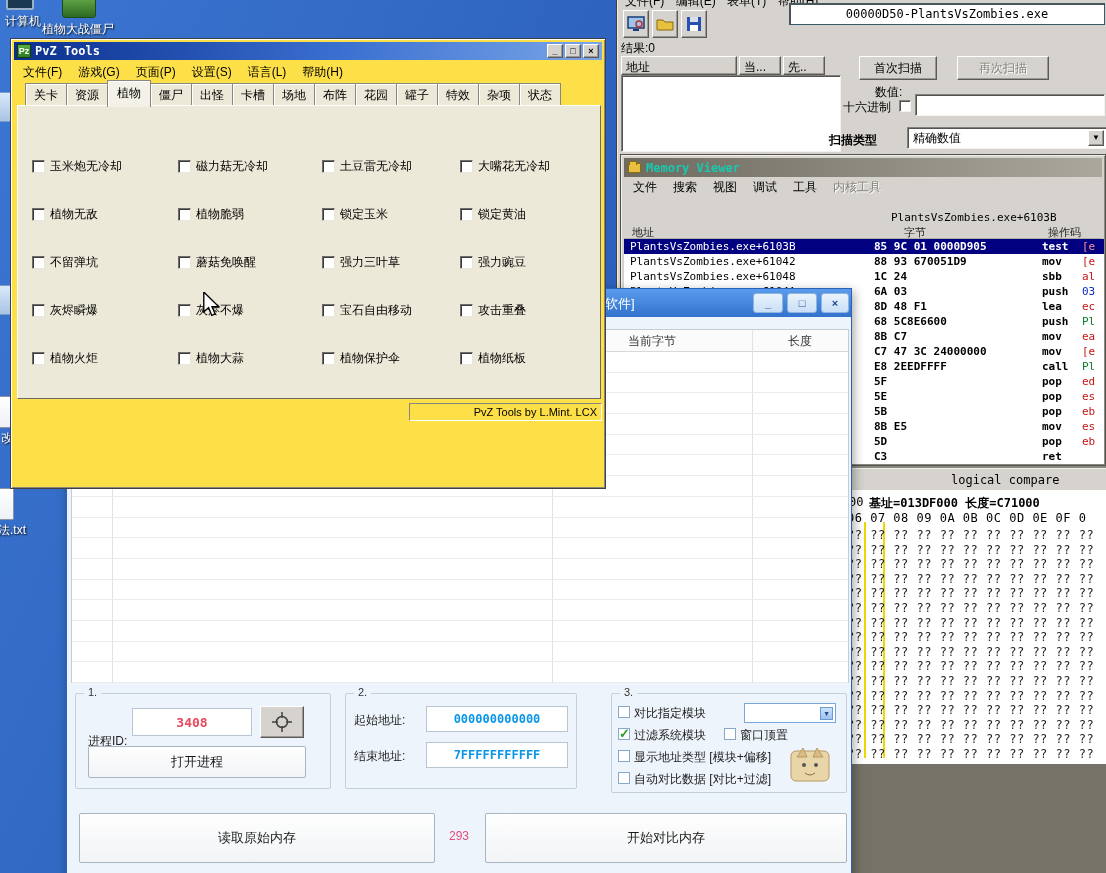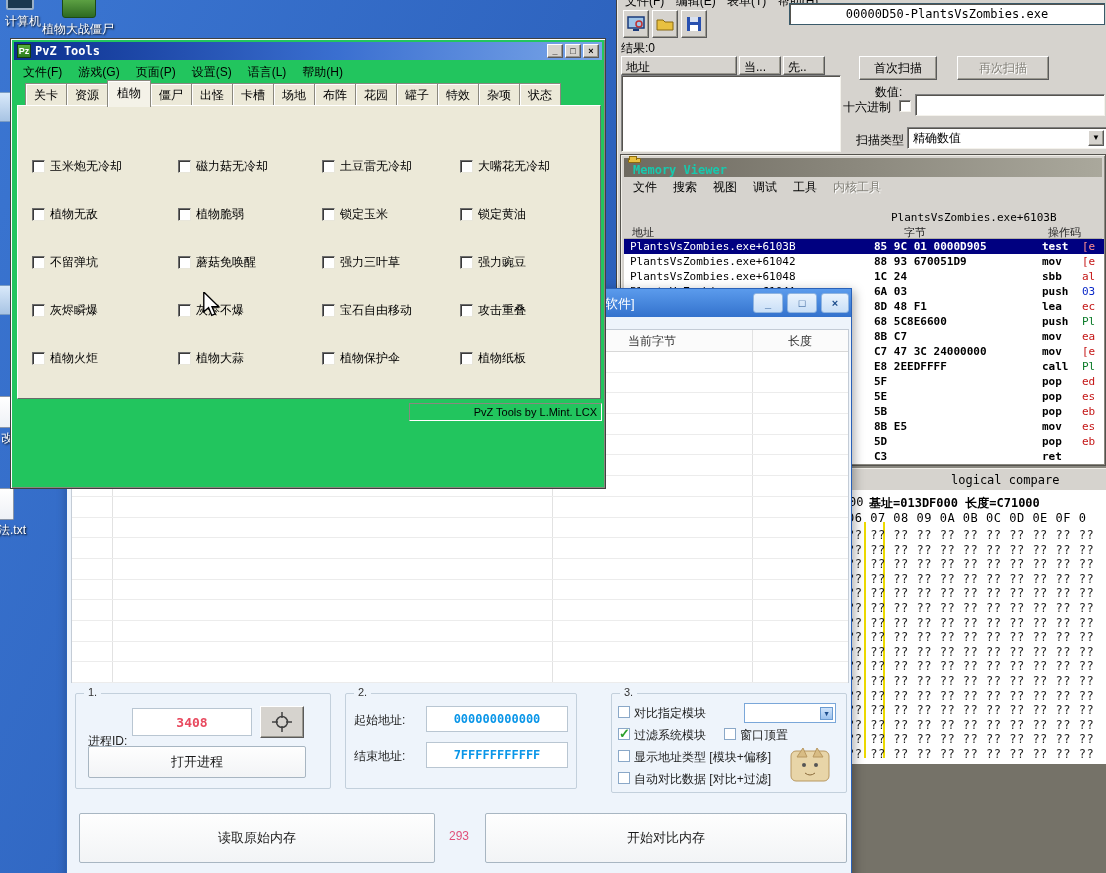--- a/index.html
+++ b/index.html
@@ -15,21 +15,21 @@
 .btnc{display:flex;align-items:center;justify-content:center;cursor:default;}
 .disab{color:#84827a;text-shadow:1px 1px 0 #fff;}
 
 
 .dt-label{position:absolute;color:#fff;text-shadow:1px 1px 2px #000;text-align:center;font-size:12px;z-index:1;}
 .dt-ico{position:absolute;z-index:1;}
 .paper{width:26px;height:32px;background:linear-gradient(#ffffff,#eef1f6);border:1px solid #8a96a8;border-radius:1px;}
 .halficon{width:28px;height:30px;background:linear-gradient(#d9e9fa,#a8c4e4);border:1px solid #7a9cc4;border-radius:2px;}
 
 
-.win-pvz{position:absolute;left:10px;top:38px;width:596px;height:451px;background:#22c55e;
+.win-pvz{position:absolute;left:10px;top:38px;width:596px;height:451px;background:#fde047;
 border:1px solid #404040;box-shadow:inset 1px 1px 0 #ffffff,inset -1px -1px 0 #8a887e;z-index:40;}
 .pvz-title{position:absolute;left:3px;top:3px;right:3px;height:18px;background:linear-gradient(90deg,#0b2f8e,#3a6fd0 55%,#7aa6e8);display:flex;align-items:center;padding:0 3px;}
 .pvz-title .t{color:#fff;font-weight:bold;font-size:12px;margin-left:4px;font-family:"DejaVu Sans Mono",monospace;}
 .pvz-ico{width:14px;height:14px;background:linear-gradient(#59b13f,#2d7a1e);border:1px solid #123f0a;color:#fff;font-size:9px;line-height:12px;text-align:center;font-weight:bold;}
 .tbtn{width:16px;height:14px;margin-left:2px;font-size:9px;line-height:11px;font-weight:bold;color:#000;}
 .pvz-menu{position:absolute;left:4px;top:23px;right:4px;height:20px;display:flex;align-items:center;}
 .pvz-menu-item{padding:2px 8px;}
 .pvz-tabs{position:absolute;left:14px;top:45px;height:22px;display:flex;align-items:center;}
 .tab{padding:3px 8px 3px;border:1px solid #8a887e;border-bottom:none;background:#ece9d8;margin-right:-1px;box-shadow:inset 1px 1px 0 #fff;}
 .tab.active{padding:4px 9px 5px;margin-top:-3px;position:relative;z-index:2;background:#f4f2e8;}
@@ -40,21 +40,21 @@
 .olbl{font-size:12px;color:#000;}
 .pvz-status{position:absolute;left:398px;top:364px;width:193px;height:18px;border:1px solid;border-color:#8a887e #fff #fff #8a887e;display:flex;align-items:center;justify-content:flex-end;padding:0 4px;font-size:11px;}
 
 
 .win-ce{position:absolute;left:616px;top:0;width:490px;height:873px;background:#d6d3ce;border-left:1px solid #404040;box-shadow:inset 1px 0 0 #f0eee8;z-index:10;}
 .hdrbtn{position:absolute;height:19px;font-size:12px;padding-top:2px;text-align:left;padding-left:4px;}
 .scanbtn{position:absolute;height:24px;font-size:12px;}
 
 
 .win-mv{position:absolute;left:620px;top:154px;width:486px;height:312px;background:#d6d3ce;border:1px solid #55534e;box-shadow:inset 1px 1px 0 #f0eee8,inset -1px -1px 0 #8a8880;z-index:20;}
-.mv-title{position:absolute;left:3px;top:3px;right:3px;height:19px;background:linear-gradient(90deg,#6e6a60,#aaa89c);display:flex;padding:0 4px;flex-direction:column;}
+.mv-title{position:absolute;left:3px;top:3px;right:3px;height:19px;background:linear-gradient(90deg,#6e6a60,#aaa89c);display:flex;align-items:center;padding:0 4px;}
 .mv-title .t{color:#17c9ae;font-weight:bold;font-size:12px;margin-left:5px;font-family:"DejaVu Sans Mono",monospace;}
 .foldico{width:13px;height:10px;background:#e8c040;border:1px solid #8a6a10;border-radius:1px;position:relative;}
 .foldico::before{content:"";position:absolute;left:0;top:-3px;width:6px;height:3px;background:#e8c040;border:1px solid #8a6a10;border-bottom:none;}
 .mv-menu{position:absolute;left:4px;top:23px;right:4px;height:19px;display:flex;align-items:center;}
 .mv-menu-item{padding:2px 8px;}
 .mv-colhead{position:absolute;left:3px;top:70px;right:3px;height:14px;font-size:11px;color:#222;border-bottom:1px solid #b0aea4;}
 .disasm{position:absolute;left:3px;top:84px;width:480px;height:225px;background:#fff;overflow:hidden;}
 .drow{position:relative;height:15px;line-height:15px;font-family:"DejaVu Sans Mono",monospace;font-size:11px;white-space:pre;color:#000;}
 .drow .a{position:absolute;left:6px;}
 .drow .b{position:absolute;left:250px;font-weight:bold;}
@@ -141,21 +141,21 @@
   <div class="sunken abs" style="left:4px;top:75px;width:220px;height:77px;"></div>
 
   <div class="raised scanbtn btnc" style="left:242px;top:56px;width:78px;">首次扫描</div>
   <div class="raised scanbtn btnc disab" style="left:340px;top:56px;width:92px;">再次扫描</div>
 
   <div class="abs" style="left:258px;top:84px;">数值:</div>
   <div class="abs" style="left:226px;top:99px;">十六进制</div>
   <div class="sunken abs" style="left:282px;top:100px;width:12px;height:12px;"></div>
   <input class="sunken abs" style="left: 298px; top: 94px; width: 190px; height: 22px; outline: none; padding: 0px 4px;" value="">
 
-  <div class="abs" style="left:239px;top:132px;">扫描类型</div>
+  <div class="abs" style="left:212px;top:132px;font-weight:bold;">扫描类型</div>
   <div class="sunken abs" style="left:290px;top:127px;width:200px;height:22px;line-height:20px;padding-left:5px;">
     <span>精确数值</span>
     <span class="raised btnc abs" style="right:2px;top:2px;width:16px;height:16px;font-size:8px;">▼</span>
   </div>
 
   <div class="abs" style="left:2px;top:468px;width:488px;height:22px;background:#d6d3ce;border-top:1px solid #f0eee8;box-shadow:0 -2px 0 #8a8880;">
     <span class="abs mono" style="left:332px;top:4px;font-size:12px;">logical compare</span>
   </div>
   <div class="abs" style="left:2px;top:490px;width:488px;height:274px;background:#fff;">
     <span class="abs mono" style="left:230px;top:5px;font-size:12px;">00</span>

